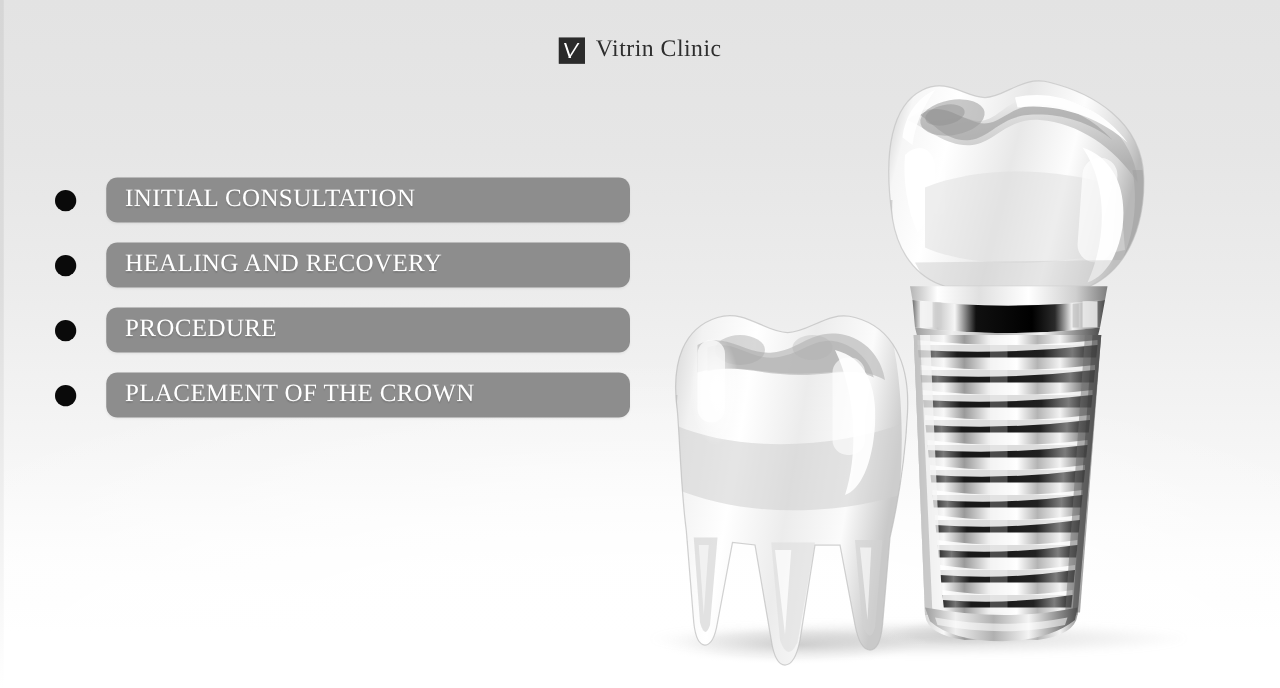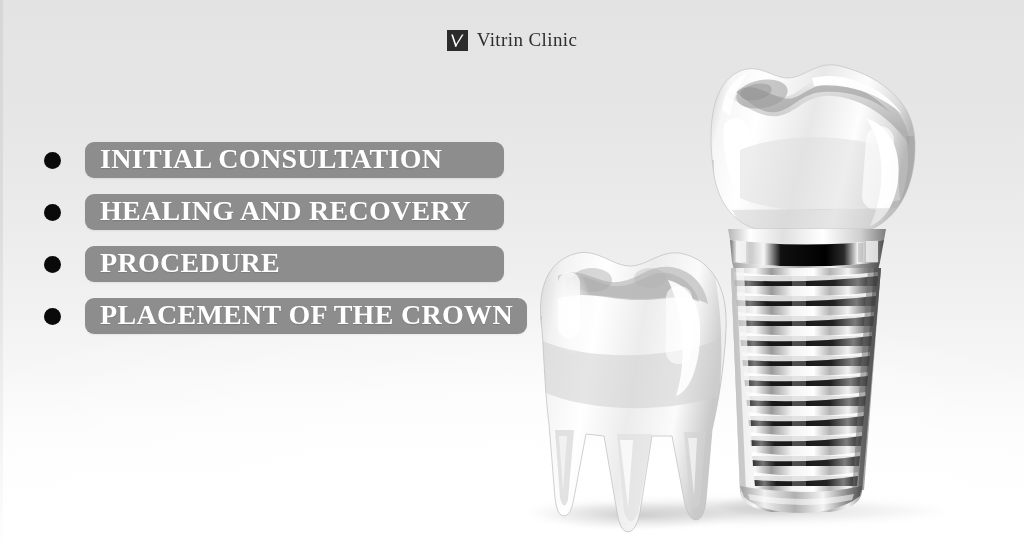--- a/index.html
+++ b/index.html
@@ -93,22 +93,22 @@
     border-radius: 9px;
     background: #8d8d8d;
     display: flex;
     align-items: center;
     padding: 0 14px 0 15px;
     box-shadow: 0 1px 2px rgba(0,0,0,0.06);
   }
 
   .pill-label {
     font-family: "Liberation Serif", serif;
-    font-weight: bold;
-    font-size: 28px;
+    font-weight: normal;
+    font-size: 20px;
     line-height: 1;
     letter-spacing: 0.3px;
     color: #ffffff;
     white-space: nowrap;
     text-shadow: 0 1px 1px rgba(0,0,0,0.12);
     transform: translateY(-1px);
   }
 
   
   .artwork {

